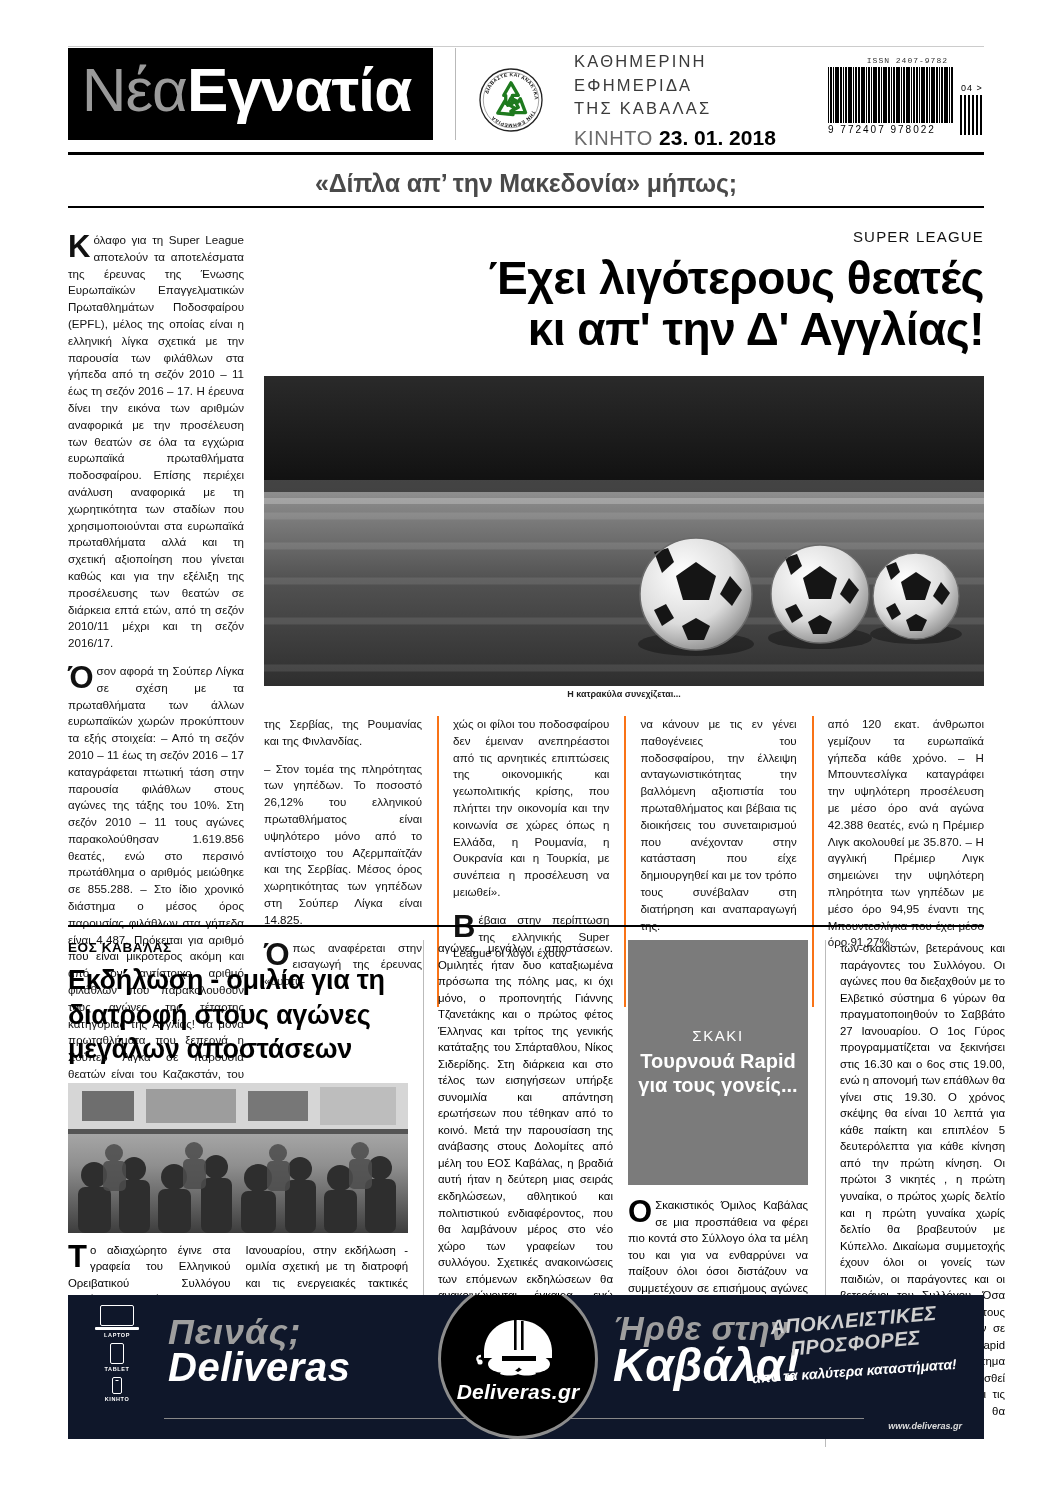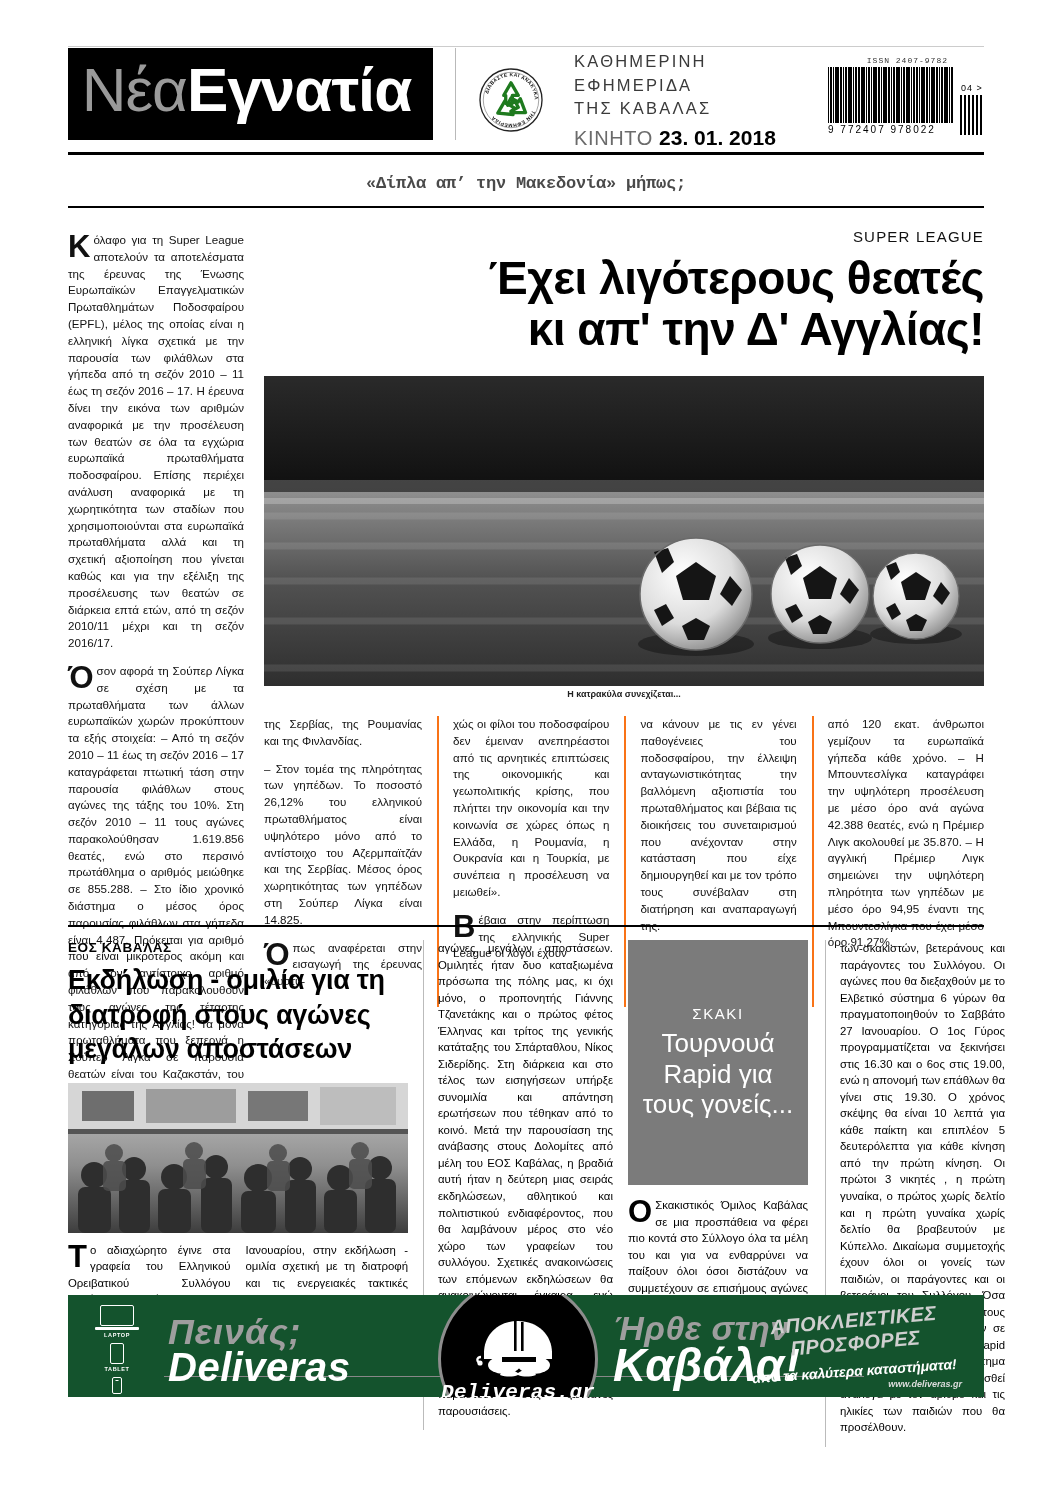--- a/index.html
+++ b/index.html
@@ -58,21 +58,21 @@
 
   .rule-top { position:absolute; left:68px; top:152px; width:916px; height:3px; background:#000; }
   .rule-thin-above { position:absolute; left:68px; top:46px; width:916px; height:1px; background:#ccc; }
 
   
   .banner {
     position:absolute; left:68px; top:160px; width:916px; height:48px;
     display:flex; align-items:center; justify-content:center;
     border-bottom:2px solid #000;
   }
-  .banner-text { font-size:17px; font-weight:700; color:#4a4a4a; letter-spacing:-0.2px;font-family:Liberation Mono, monospace; }
+  .banner-text { font-size:25px; font-weight:700; color:#4a4a4a; letter-spacing:-0.2px; }
 
   
   .main-art { position:absolute; left:68px; top:228px; width:916px; height:690px; }
 
   .col1 {
     position:absolute; left:0; top:4px; width:176px;
     font-size:11.6px; line-height:1.45; text-align:justify;
     color:#111;
   }
   .col1 p { margin:0 0 11px 0; }
@@ -114,48 +114,48 @@
   .sec-lead .t p { margin:0; }
 
   .sec-c2 { position:absolute; left:355px; top:0; width:190px; border-left:1px solid #bbb; padding-left:14px;
             font-size:11.4px; line-height:1.45; text-align:justify; }
   .sec-c2 p { margin:0 0 11px 0; }
 
   .chessbox { position:absolute; left:560px; top:0; width:180px; }
   .chess-panel { width:180px; height:245px; background:#7b7b7b; display:flex; flex-direction:column;
                  align-items:center; justify-content:center; color:#fff; text-align:center; padding:0 10px; }
   .chess-kicker { font-size:15px; letter-spacing:1.6px; margin-bottom:6px; font-weight:400; }
-  .chess-title { font-size:26px; font-weight:400; line-height:1.18; }
+  .chess-title { font-size:20px; font-weight:700; line-height:1.18; }
   .chess-body { margin-top:12px; font-size:11.4px; line-height:1.45; text-align:justify; }
   .chess-body p { margin:0; }
 
   .sec-c4 { position:absolute; left:757px; top:0; width:180px; border-left:1px solid #bbb; padding-left:14px;
             font-size:11.4px; line-height:1.45; text-align:justify; }
   .sec-c4 p { margin:0 0 11px 0; }
 
   
-  .ad { position:absolute; left:68px; top:1295px; width:916px; height:102px; background:#14532d; color:#fff; overflow:hidden; }
+  .ad { position:absolute; left:68px; top:1295px; width:916px; height:144px; background:#0f172a; color:#fff; overflow:hidden; }
   .ad-devices { position:absolute; left:18px; top:10px; width:62px; color:#fff; }
   .dev { display:flex; flex-direction:column; align-items:center; margin-bottom:5px; }
   .dev-label { font-size:5.5px; letter-spacing:0.6px; margin-top:2px; font-weight:700; }
   .laptop-s { width:34px; height:21px; border:1.6px solid #fff; border-radius:2px; position:relative; }
   .laptop-base { width:44px; height:2.5px; background:#fff; border-radius:1px; margin-top:1px; }
   .tablet-s { width:14px; height:21px; border:1.6px solid #fff; border-radius:2px; }
   .phone-s { width:10px; height:17px; border:1.5px solid #fff; border-radius:2px; position:relative; }
   .phone-s::after { content:""; position:absolute; left:50%; top:2px; transform:translateX(-50%); width:3px; height:1px; background:#fff; }
 
   .ad-slogan { position:absolute; left:100px; top:16px; }
   .ad-s1 { font-size:36px; font-style:italic; font-weight:700; color:#9e9e9e; letter-spacing:1px; }
   .ad-s2 { font-size:40px; font-style:italic; font-weight:700; color:#fff; margin-top:-8px; letter-spacing:0.5px; }
 
   .ad-logo { position:absolute; left:370px; top:-16px; width:160px; height:160px; border-radius:50%;
              background:#000; border:3px solid #8d8d8d; display:flex; flex-direction:column;
              align-items:center; justify-content:center; }
   .helmet-wrap { width:84px; height:60px; position:relative; margin-top:4px;}
-  .ad-logo-text { font-size:21px; font-style:italic; font-weight:700; color:#fff; margin-top:2px; letter-spacing:0.2px;font-family:Liberation Mono, monospace; }
+  .ad-logo-text { font-size:21px; font-style:italic; font-weight:700; color:#fff; margin-top:2px; letter-spacing:0.2px; }
 
   .ad-right { position:absolute; left:545px; top:14px; }
   .ad-r1 { font-size:34px; font-style:italic; font-weight:700; color:#9e9e9e; letter-spacing:0.5px; }
   .ad-r2 { font-size:46px; font-style:italic; font-weight:700; color:#fff; margin-top:-10px; }
 
   .ad-offers { position:absolute; right:22px; top:14px; width:215px; text-align:right; }
   .ad-o1 { font-size:20px; font-style:italic; font-weight:700; color:#cfcfcf; transform:rotate(-5deg);
            letter-spacing:0.5px; line-height:1.15; text-align:center; }
   .ad-o2 { font-size:14px; font-style:italic; font-weight:700; color:#fff; margin-top:8px; transform:rotate(-4deg);
            line-height:1.25; text-align:center; }

